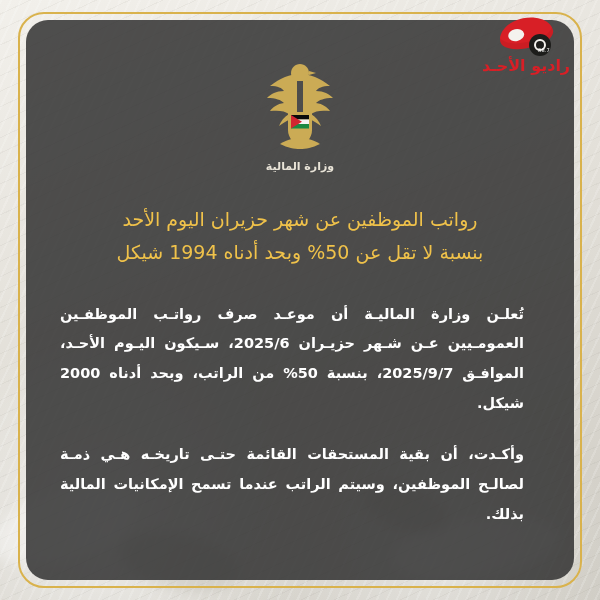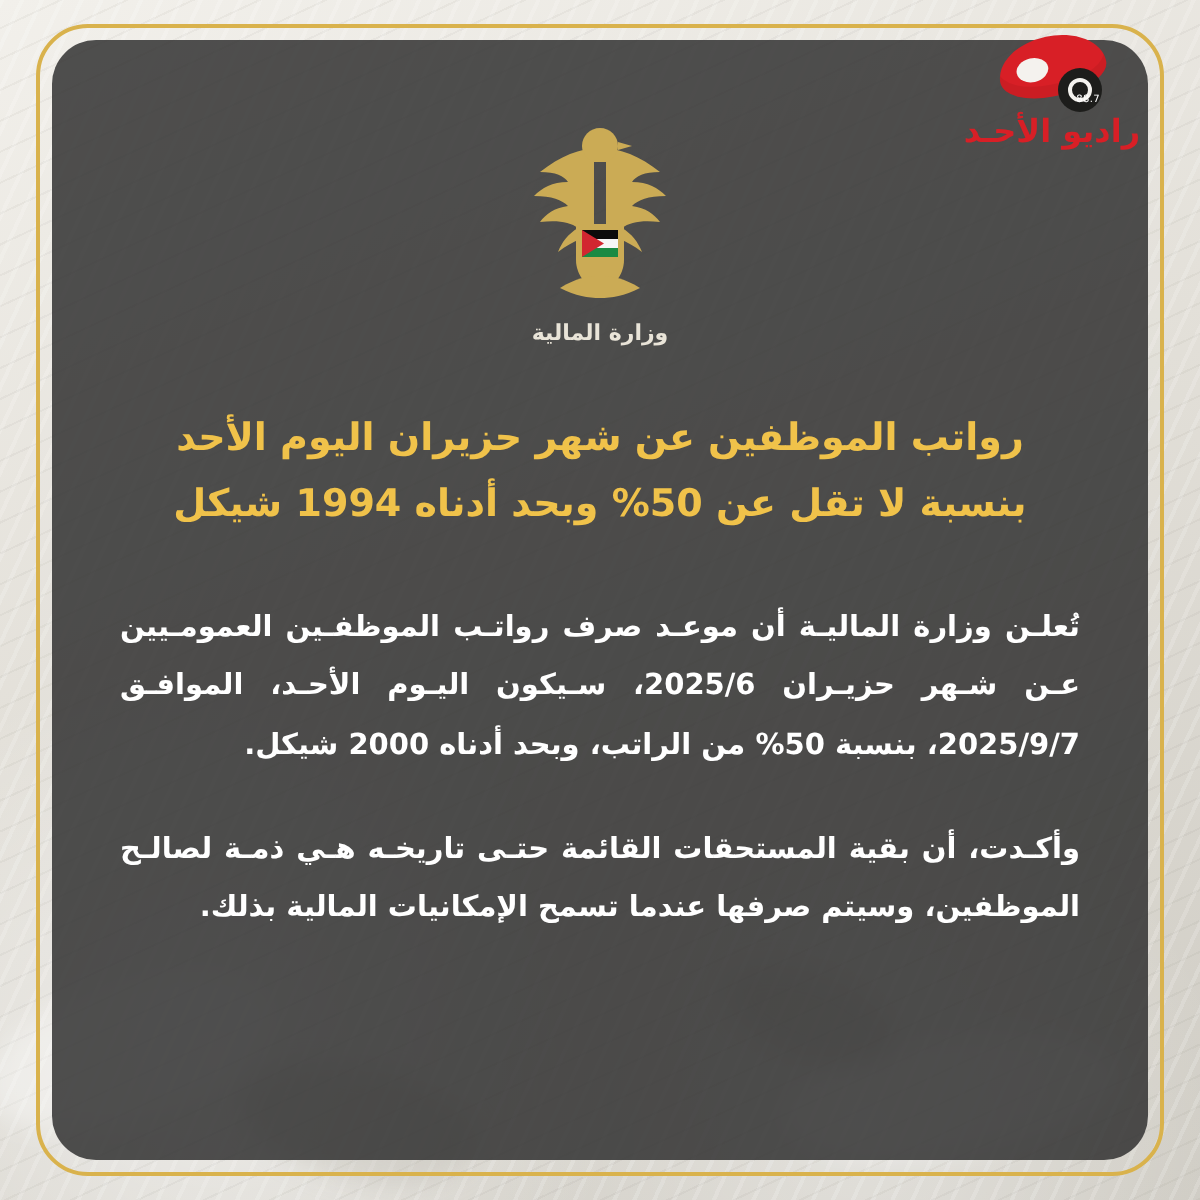--- a/index.html
+++ b/index.html
@@ -158,37 +158,37 @@
     font-size: 11px;
     font-weight: bold;
     letter-spacing: 0.5px;
   }
 
   .headline {
     margin-top: 30px;
     text-align: center;
     color: #f0c24a;
     font-size: 19px;
-    font-weight: bold;
+    font-weight: normal;
     line-height: 1.75;
     direction: rtl;
   }
   .headline .l2 { display: block; }
 
   .body-text {
     margin-top: 30px;
     color: #ffffff;
     font-size: 14.5px;
     line-height: 2.05;
     text-align: justify;
     text-align-last: right;
     direction: rtl;
     font-weight: bold;
   }
-  .body-text p { margin: 0 0 22px 0; }
+  .body-text p { margin: 0 16px 22px 0; }
   .body-text p:last-child { margin-bottom: 0; }
 </style>
 </head>
 <body>
 
 <div class="canvas">
   <div class="bg-texture"></div>
   <div class="bg-blob b1"></div>
   <div class="bg-blob b2"></div>
   <div class="bg-blob b3"></div>
@@ -232,18 +232,18 @@
         <div class="ministry">وزارة المالية</div>
       </div>
 
       <div class="headline">
         <span class="l1">رواتب الموظفين عن شهر حزيران اليوم الأحد</span>
         <span class="l2">بنسبة لا تقل عن 50% وبحد أدناه 1994 شيكل</span>
       </div>
 
       <div class="body-text">
         <p>تُعلـن وزارة الماليـة أن موعـد صرف رواتـب الموظفـين العمومـيين عـن شـهر حزيـران 2025/6، سـيكون اليـوم الأحـد، الموافـق 2025/9/7، بنسبة 50% من الراتب، وبحد أدناه 2000 شيكل.</p>
-        <p>وأكـدت، أن بقية المستحقات القائمة حتـى تاريخـه هـي ذمـة لصالـح الموظفين، وسيتم صرفها عندما تسمح الإمكانيات المالية بذلك.</p>
+        <p>وأكـدت، أن بقية المستحقات القائمة حتـى تاريخـه هـي ذمـة لصالـح الموظفين، وسيتم الراتب عندما تسمح الإمكانيات المالية بذلك.</p>
       </div>
 
     </div>
   </div>
 </div>
 
 </body></html>

